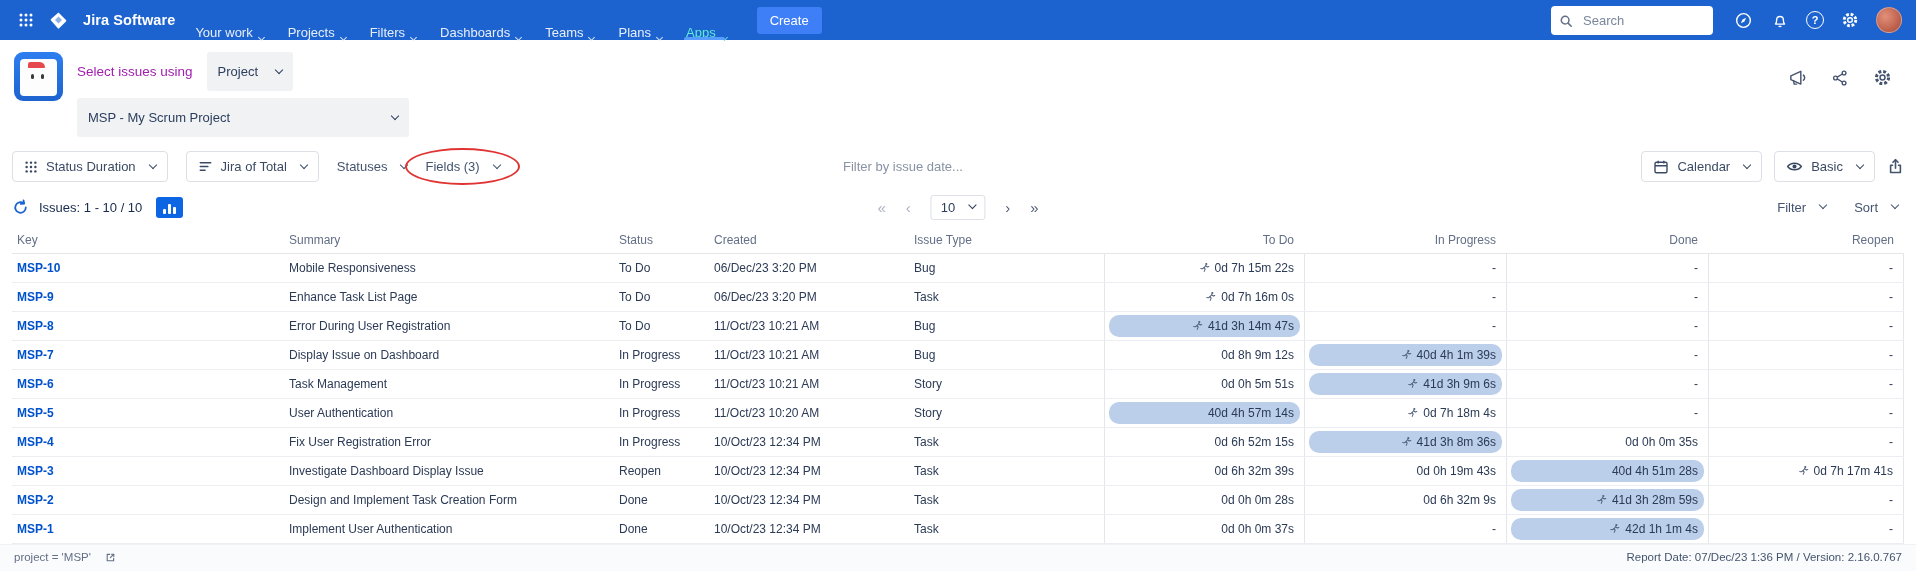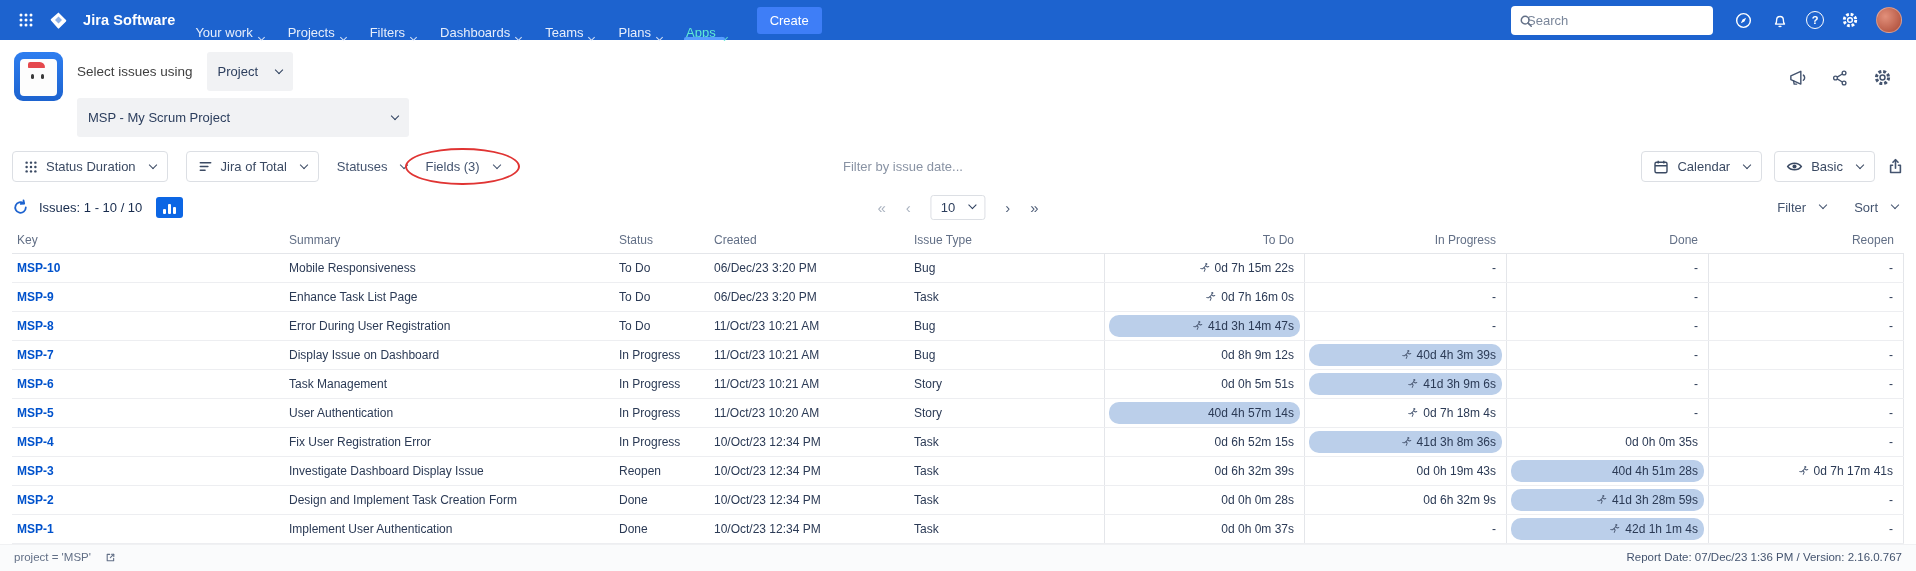--- a/index.html
+++ b/index.html
@@ -15,36 +15,36 @@
 .brand-text{font-size:14.5px;font-weight:700;letter-spacing:.1px;white-space:nowrap}
 .navitems{display:flex;align-items:center;gap:24px;height:40px}
 .nav-item{position:relative;display:flex;align-items:flex-end;font-size:13px;color:#E7EEFB;height:40px;cursor:pointer;white-space:nowrap}
 .nav-item .chev{width:5px;height:5px;opacity:.9}
 .nav-item.active{color:#5eead4}
 .nav-item.active::after{content:"";position:absolute;left:-2px;right:2px;bottom:0;height:3px;border-radius:2px 2px 0 0;background:var(--active-tab-underline,#579DFF)}
 .create{background:var(--create-button-bg,#3E7EF7);color:#fff;font-size:13px;font-weight:500;padding:6px 13px;border-radius:3px;margin-left:6px}
 .navright{margin-left:auto;display:flex;align-items:center;gap:15px}
 .search{position:relative;margin-right:4px}
 .search .mag{position:absolute;left:8px;top:8px}
-.search input{width:202px;height:29px;border:none;border-radius:4px;background:#fff;padding:0 8px 0 16px;font-size:13px;color:#1d4ed8;outline:none}
+.search input{width:162px;height:29px;border:none;border-radius:4px;background:#fff;padding:0 8px 0 32px;font-size:13px;color:#1d4ed8;outline:none}
 .search input::placeholder{color:#7A869A}
 .nicon{display:flex;align-items:center;justify-content:center;width:22px;height:22px;cursor:pointer}
 .help{width:18px;height:18px;border:1.7px solid #fff;border-radius:50%;font-size:11px;font-weight:700;align-items:center;justify-content:center;display:flex}
 .help::after{content:"?"}
 .avatar{width:26px;height:26px;border-radius:50%;background:radial-gradient(circle at 35% 35%,#E2907B,#A84632);border:1px solid rgba(255,255,255,.35);cursor:pointer}
 
 .apphdr{display:flex;align-items:flex-start;padding:12px 14px 8px;gap:14px}
 .app-icon{width:49px;height:49px;border-radius:9px;background:linear-gradient(180deg,#2E7EF0,#1D63CF);padding:7px 6px 5px;flex:none}
 .screen{position:relative;width:100%;height:100%;background:#FDFDFD;border-radius:4px}
 .hat{position:absolute;left:8px;top:3px;width:17px;height:6px;background:#E5484D;border-radius:3px 7px 1px 1px}
 .eye{position:absolute;top:15px;width:3px;height:5px;background:#3B3B3B;border-radius:2px}
 .eye.l{left:11px}.eye.r{left:21px}
 .selcol{display:flex;flex-direction:column;gap:7px}
 .selrow{display:flex;align-items:center;gap:14px}
-.sel-label{font-size:13.5px;color:#404040}
+.sel-label{font-size:13.5px;color:#a21caf}
 .ddl{display:flex;align-items:center;justify-content:space-between;gap:12px;background:#F1F2F4;border-radius:3px;height:39px;padding:0 11px;font-size:13px;color:#2C3E5D}
 .ddl.wide{width:332px}
 .hdricons{margin-left:auto;display:flex;align-items:center;gap:24px;color:#44546F;margin-top:16px;padding-right:10px}
 
 .toolbar{position:relative;display:flex;align-items:center;gap:18px;padding:6px 12px;height:48px}
 .tbtn{display:flex;align-items:center;gap:8px;font-size:13px;color:#44546F;white-space:nowrap}
 .tbtn.bordered{border:1px solid #DCDFE4;border-radius:4px;height:31px;padding:0 11px;color:#3B4A63;background:#fff}
 .fields-wrap{position:relative;display:inline-flex}
 .red-ellipse{position:absolute;left:-20px;right:-20px;top:-11px;bottom:-11px;border:2.5px solid var(--annotation-red,#E03433);border-radius:50%;pointer-events:none}
 .datefilter{position:absolute;left:50%;transform:translateX(-50%);width:230px;border:none;outline:none;font-size:13px;color:#44546F;background:transparent}
@@ -444,21 +444,21 @@
           <span class="bar"></span>
           <span class="durtxt">
             <svg class="runner" viewBox="0 0 16 16" width="11" height="11">
               <g fill="none" stroke="#505F79" stroke-width="1.5" stroke-linecap="round" stroke-linejoin="round">
                 <path d="M9.6 5.4 L7.2 8.3 L9 10.4 L7.6 13.6"></path>
                 <path d="M7.2 8.3 L4.6 10 L2.6 9.4"></path>
                 <path d="M9.6 5.4 L12.2 7.3 L14.2 6.7"></path>
               </g>
               <circle cx="10.6" cy="2.9" r="1.6" fill="#505F79"></circle>
             </svg>
-            <span>40d 4h 3m 39s</span>
+            <span>40d 4h 1m 39s</span>
           </span>
         </div>
         <div class="cell dur">
           <span class="durtxt">
             <span>-</span>
           </span>
         </div>
         <div class="cell dur last">
           <span class="durtxt">
             <span>-</span>

